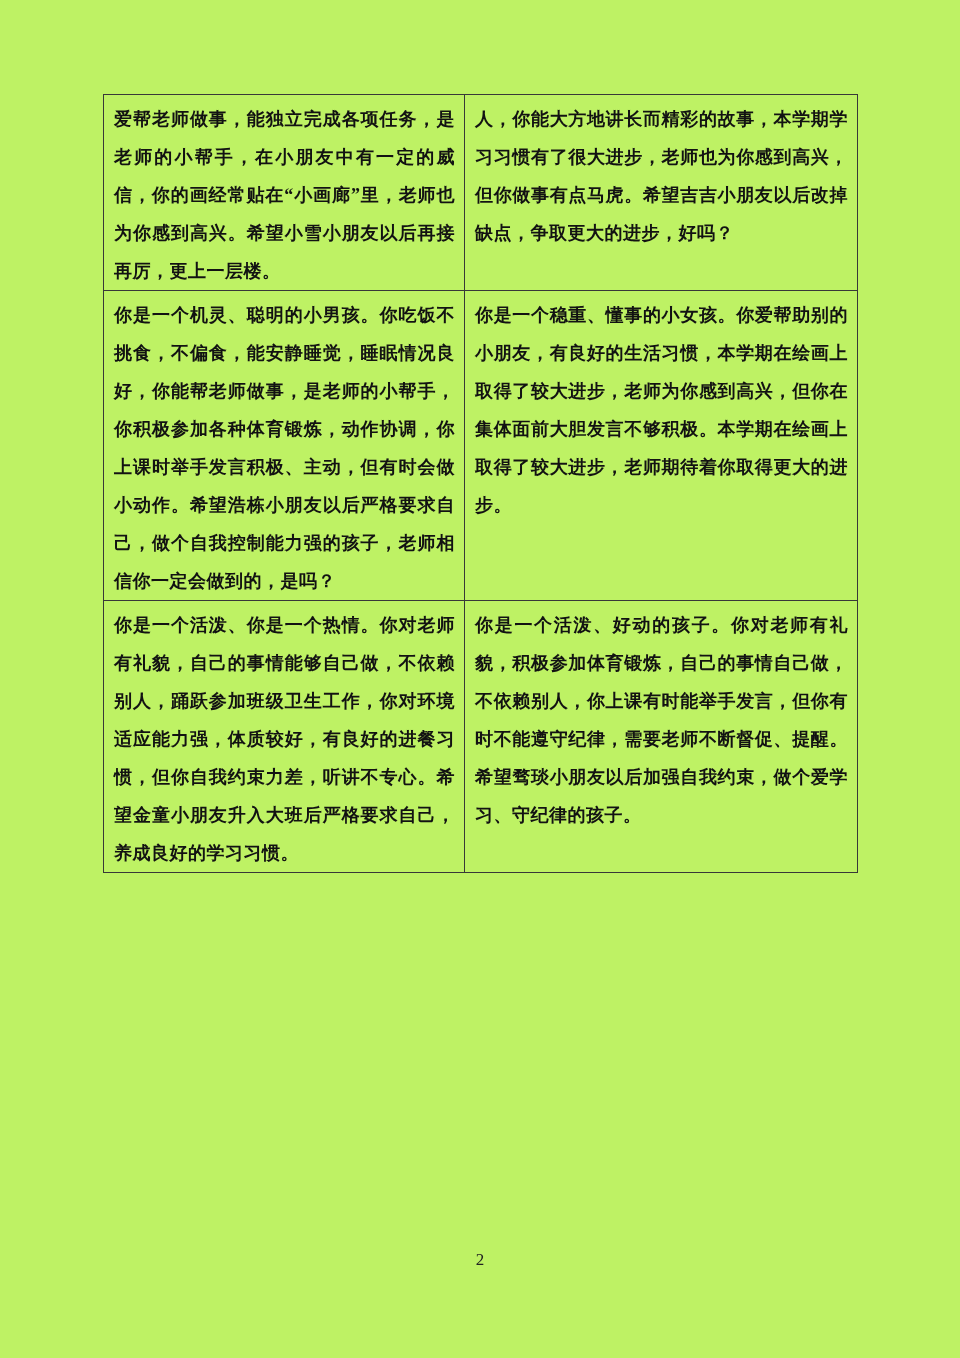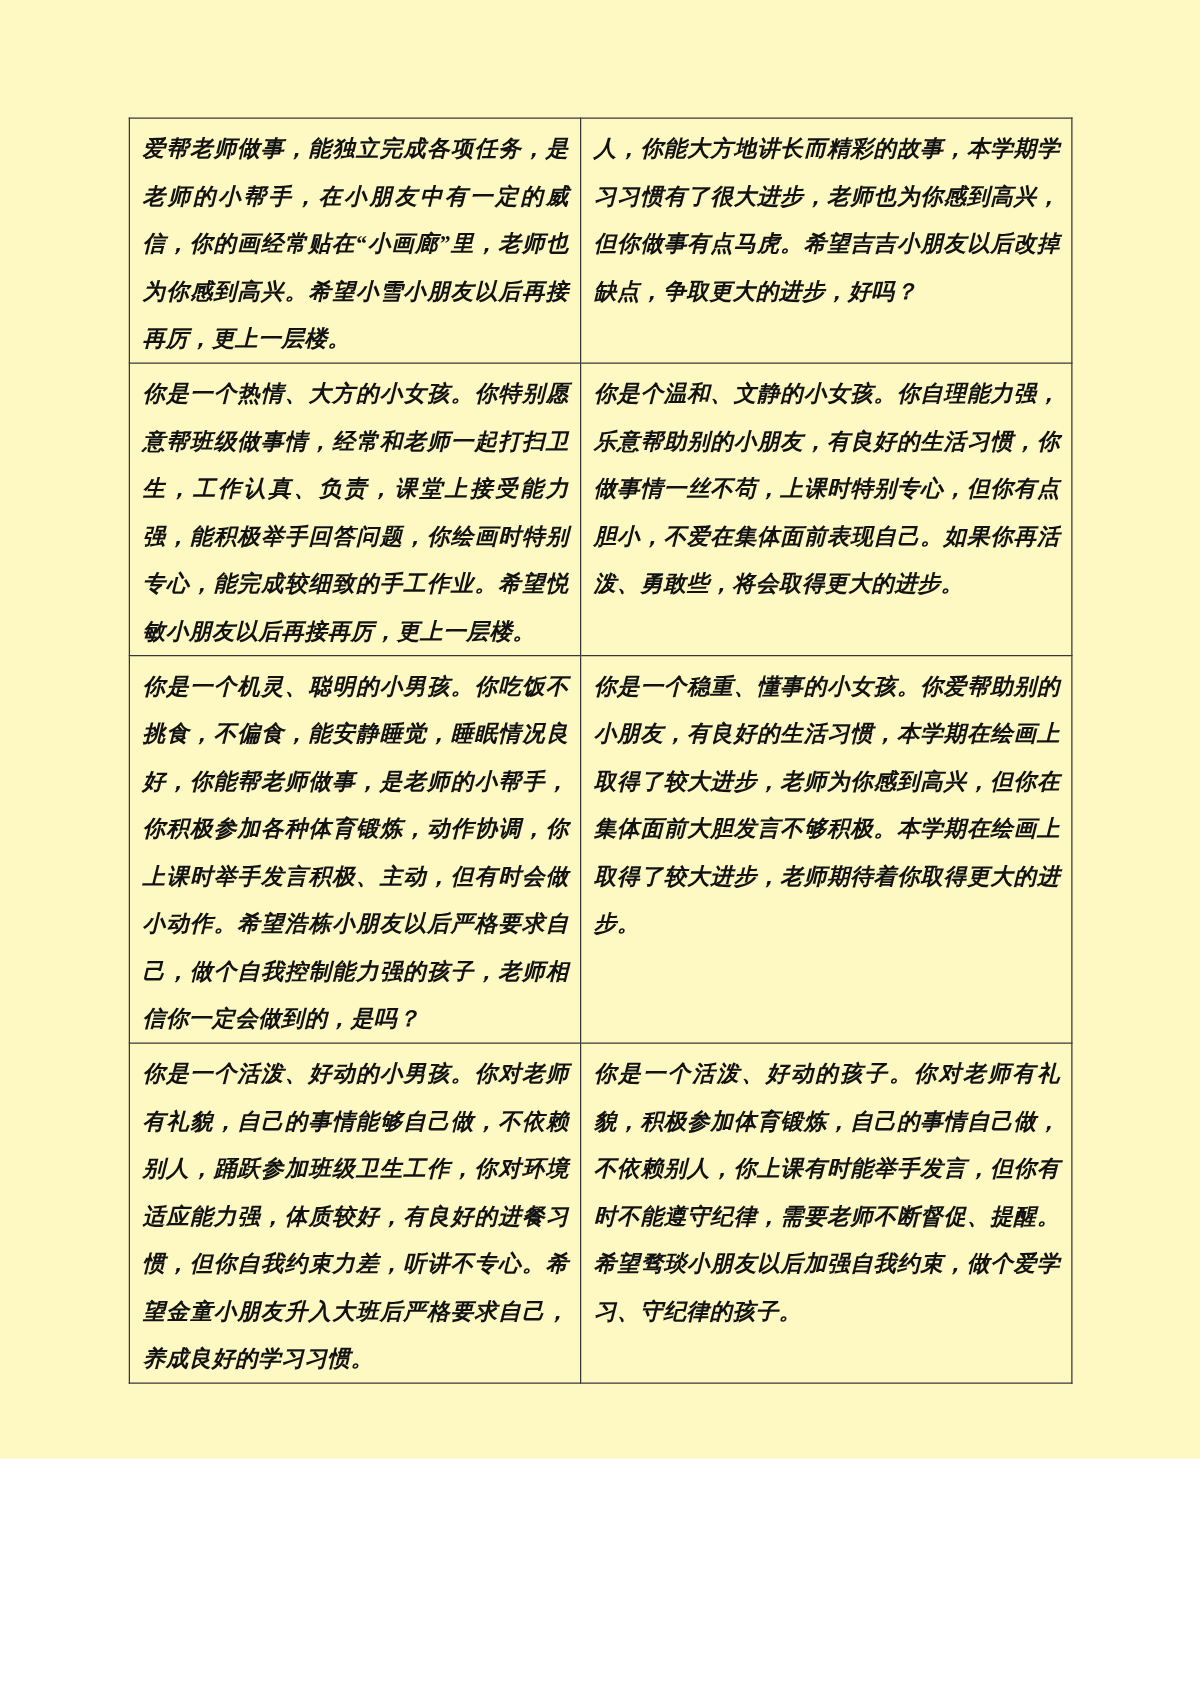--- a/index.html
+++ b/index.html
@@ -3,24 +3,23 @@
 <meta charset="utf-8">
 <style>
   * { margin: 0; padding: 0; box-sizing: border-box; }
   html, body {
     background: #ffffff;
     font-family: "Liberation Serif", "DejaVu Serif", serif;
   }
   .page {
     position: relative;
     width: 960px;
-    height: 1167px;
-    background: #fef9c3;
+    height: 1358px;
+    background: #bef264;
     overflow: hidden;
-    font-style: italic;
   }
   .doc-table {
     position: absolute;
     left: 103px;
     top: 94px;
     width: 754px;
     border-collapse: collapse;
     table-layout: fixed;
   }
   .doc-table td {
@@ -58,30 +57,26 @@
 <body>
 
 <div class="page">
 
   <table class="doc-table">
     <tbody>
         <tr class="row-1">
       <td class="col-left">爱帮老师做事，能独立完成各项任务，是老师的小帮手，在小朋友中有一定的威信，你的画经常贴在“小画廊”里，老师也为你感到高兴。希望小雪小朋友以后再接再厉，更上一层楼。</td>
       <td class="col-right">人，你能大方地讲长而精彩的故事，本学期学习习惯有了很大进步，老师也为你感到高兴，但你做事有点马虎。希望吉吉小朋友以后改掉缺点，争取更大的进步，好吗？</td>
     </tr>
-    <tr class="row-2">
-      <td class="col-left">你是一个热情、大方的小女孩。你特别愿意帮班级做事情，经常和老师一起打扫卫生，工作认真、负责，课堂上接受能力强，能积极举手回答问题，你绘画时特别专心，能完成较细致的手工作业。希望悦敏小朋友以后再接再厉，更上一层楼。</td>
-      <td class="col-right">你是个温和、文静的小女孩。你自理能力强，乐意帮助别的小朋友，有良好的生活习惯，你做事情一丝不苟，上课时特别专心，但你有点胆小，不爱在集体面前表现自己。如果你再活泼、勇敢些，将会取得更大的进步。</td>
-    </tr>
     <tr class="row-3">
       <td class="col-left">你是一个机灵、聪明的小男孩。你吃饭不挑食，不偏食，能安静睡觉，睡眠情况良好，你能帮老师做事，是老师的小帮手，你积极参加各种体育锻炼，动作协调，你上课时举手发言积极、主动，但有时会做小动作。希望浩栋小朋友以后严格要求自己，做个自我控制能力强的孩子，老师相信你一定会做到的，是吗？</td>
       <td class="col-right">你是一个稳重、懂事的小女孩。你爱帮助别的小朋友，有良好的生活习惯，本学期在绘画上取得了较大进步，老师为你感到高兴，但你在集体面前大胆发言不够积极。本学期在绘画上取得了较大进步，老师期待着你取得更大的进步。</td>
     </tr>
     <tr class="row-4">
-      <td class="col-left">你是一个活泼、好动的小男孩。你对老师有礼貌，自己的事情能够自己做，不依赖别人，踊跃参加班级卫生工作，你对环境适应能力强，体质较好，有良好的进餐习惯，但你自我约束力差，听讲不专心。希望金童小朋友升入大班后严格要求自己，养成良好的学习习惯。</td>
+      <td class="col-left">你是一个活泼、你是一个热情。你对老师有礼貌，自己的事情能够自己做，不依赖别人，踊跃参加班级卫生工作，你对环境适应能力强，体质较好，有良好的进餐习惯，但你自我约束力差，听讲不专心。希望金童小朋友升入大班后严格要求自己，养成良好的学习习惯。</td>
       <td class="col-right">你是一个活泼、好动的孩子。你对老师有礼貌，积极参加体育锻炼，自己的事情自己做，不依赖别人，你上课有时能举手发言，但你有时不能遵守纪律，需要老师不断督促、提醒。希望骛琰小朋友以后加强自我约束，做个爱学习、守纪律的孩子。</td>
     </tr>
   </tbody>
     </table>
 
   <div class="page-number">2</div>
 
 </div>
 
 </body></html>

